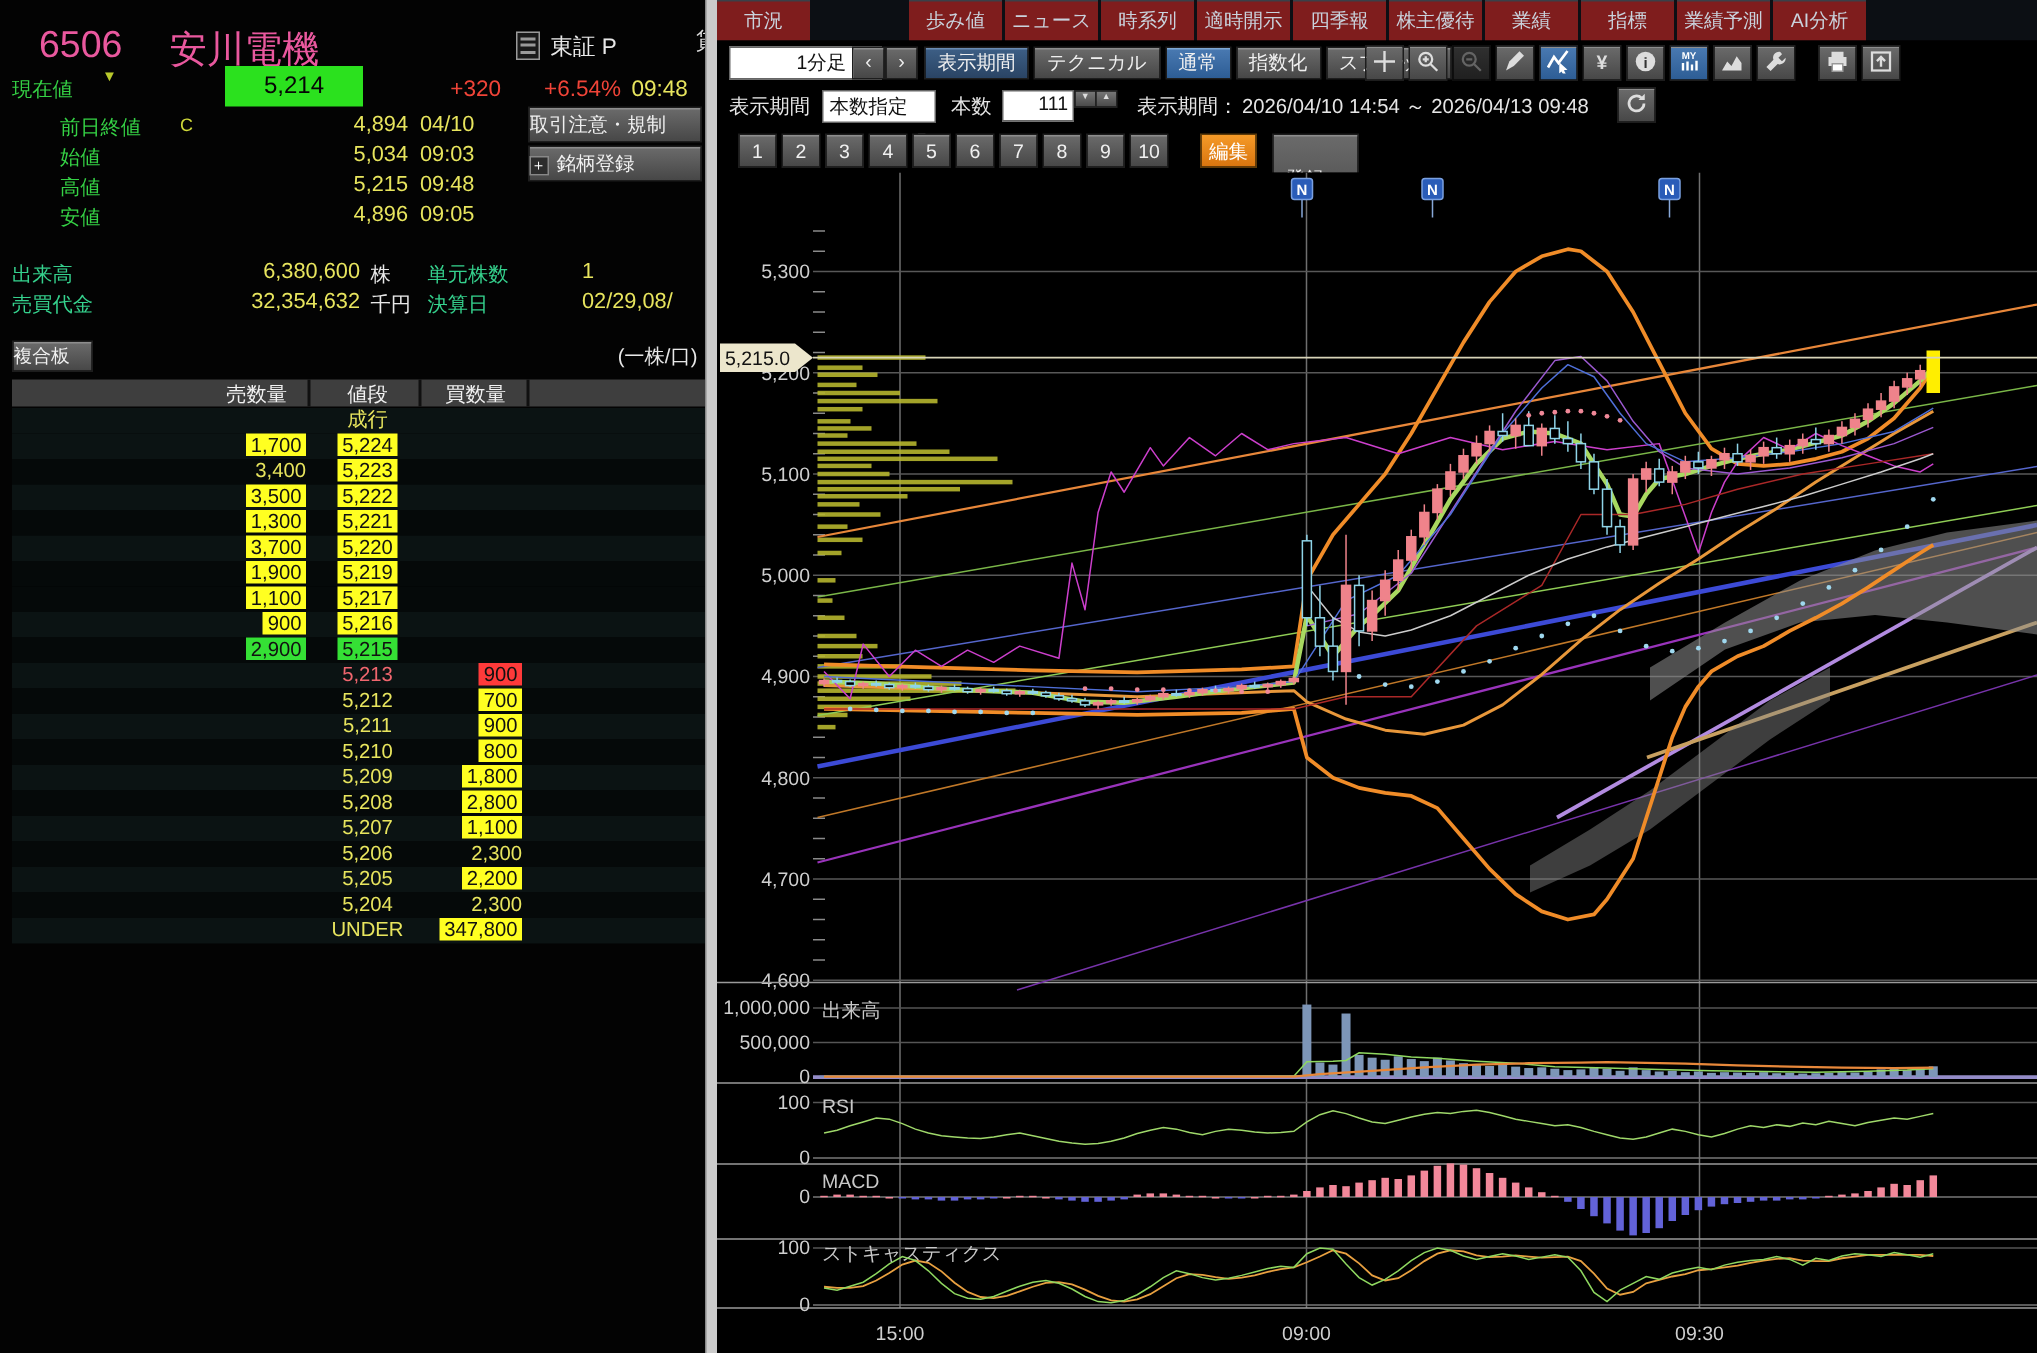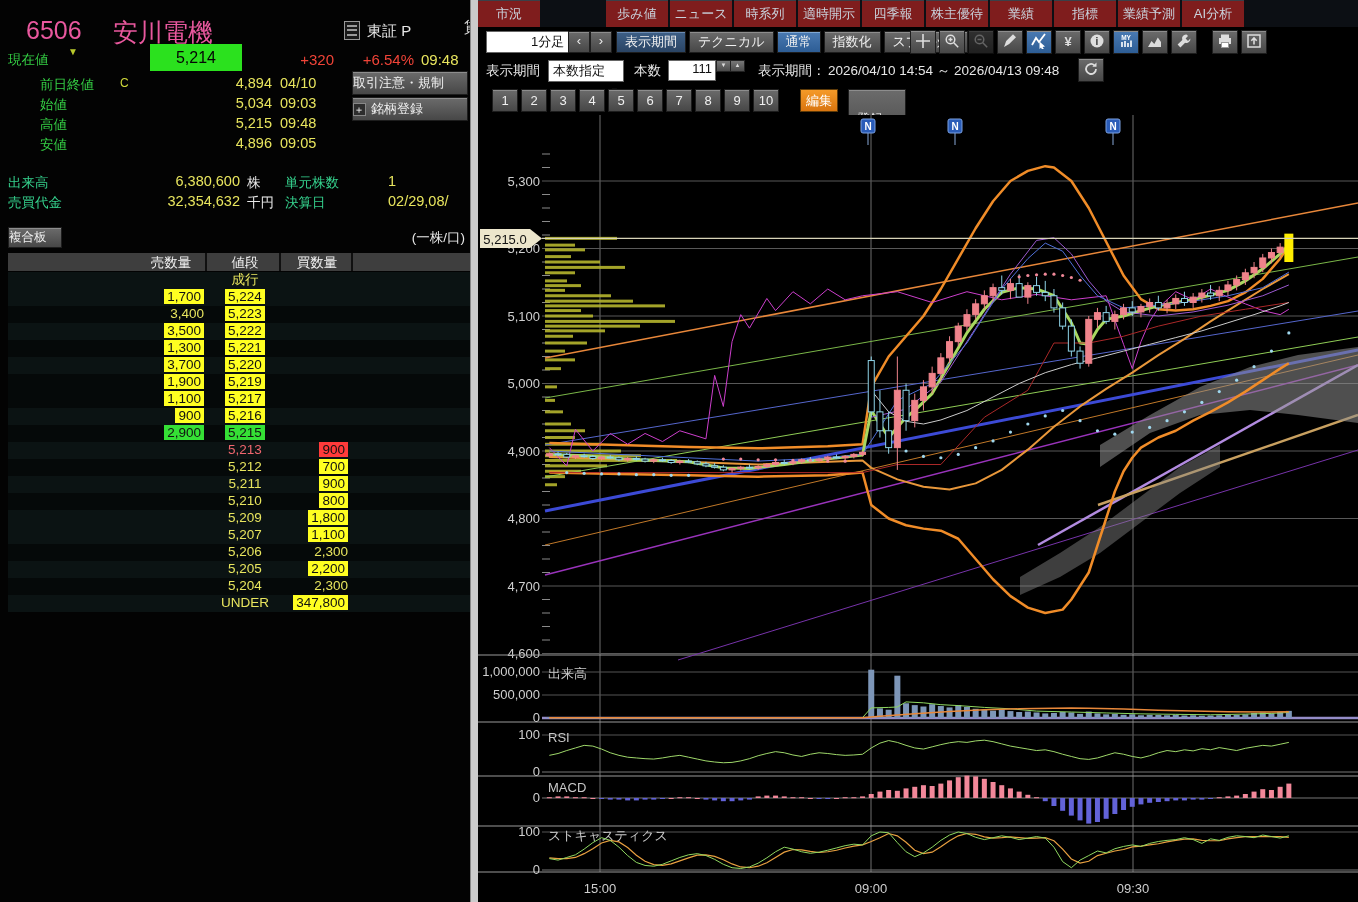--- a/index.html
+++ b/index.html
@@ -240,20 +240,24 @@
           <span class="bcell c-price"><span class="ytx">5,211</span></span>
           <span class="bcell c-buy"><span class="ybg">900</span></span>
         </div>
         <div class="brow alt2">
           <span class="bcell c-price"><span class="ytx">5,210</span></span>
           <span class="bcell c-buy"><span class="ybg">800</span></span>
         </div>
         <div class="brow alt">
           <span class="bcell c-price"><span class="ytx">5,209</span></span>
           <span class="bcell c-buy"><span class="ybg">1,800</span></span>
+        </div>
+        <div class="brow alt2">
+          <span class="bcell c-price"><span class="ytx">5,208</span></span>
+          <span class="bcell c-buy"><span class="ybg">2,800</span></span>
         </div>
         <div class="brow alt">
           <span class="bcell c-price"><span class="ytx">5,207</span></span>
           <span class="bcell c-buy"><span class="ybg">1,100</span></span>
         </div>
         <div class="brow alt2">
           <span class="bcell c-price"><span class="ytx">5,206</span></span>
           <span class="bcell c-buy"><span class="ytx">2,300</span></span>
         </div>
         <div class="brow alt">

